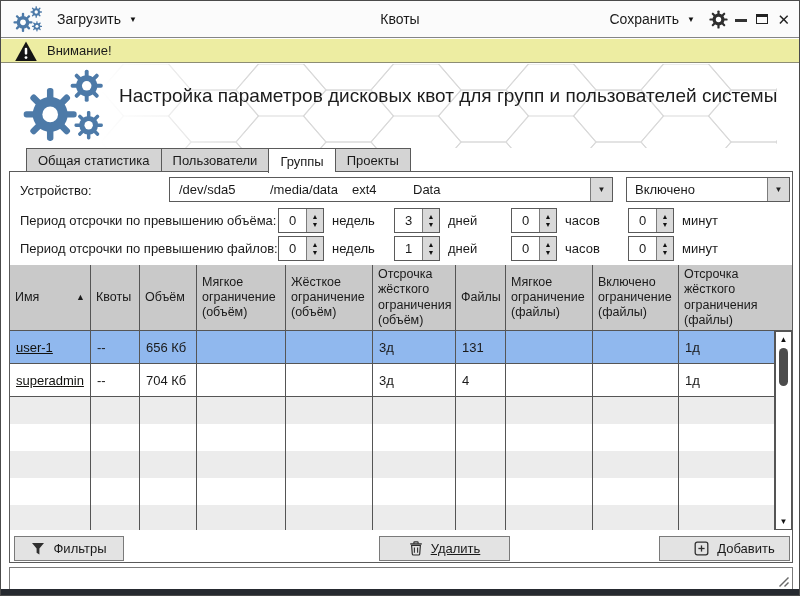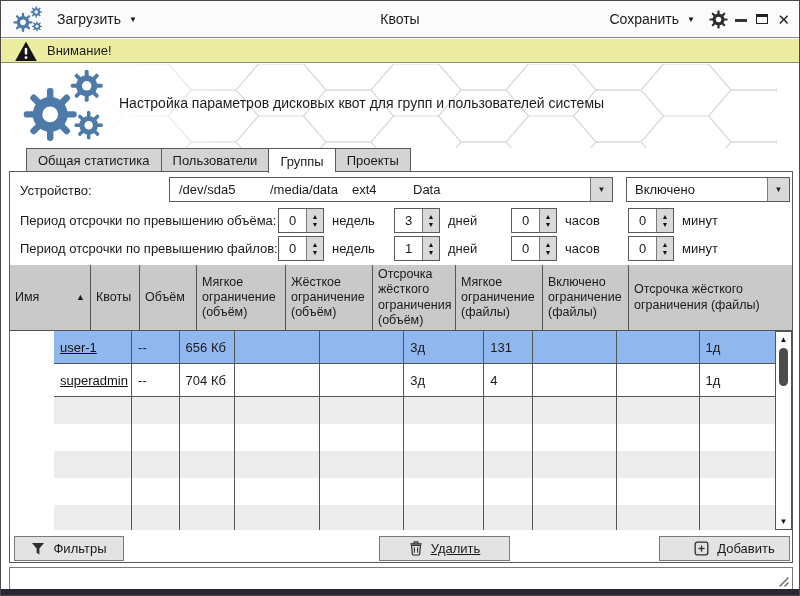--- a/index.html
+++ b/index.html
@@ -29,21 +29,21 @@
   
   .warnbar { position:absolute; top:38px; left:0; right:0; height:24px; background:#ededa2;
              border-bottom:1px solid #8d8d74; display:flex; align-items:center;
              padding-left:13px; gap:9px; font-size:13px; }
   .warn-icon { width:24px; height:21px; margin-top:2px; }
 
   
   .banner { position:absolute; top:63px; left:0; right:0; height:84px; background:#fff; }
   .hexes  { position:absolute; left:100px; top:0; width:676px; height:84px; }
   .logo   { position:absolute; left:16px; top:5px; width:94px; height:75px; }
-  .banner-text { position:absolute; left:118px; top:31px; font-size:14px; color:#1c1c1c; z-index:2; }
+  .banner-text { position:absolute; left:118px; top:21px; font-size:19px; color:#1c1c1c; z-index:2; }
 
   
   .tabs { position:absolute; top:147px; left:25px; display:flex; z-index:4; }
   .tab { height:24px; padding:0 11px; background:#d4d4d4; border:1px solid #5a5a5a;
          border-right:none; font-size:13px; display:flex; align-items:center; cursor:default; }
   .tab:last-child { border-right:1px solid #5a5a5a; }
   .tab.active { background:#fff; border-bottom:none; height:25px; }
 
   
   .panel { position:absolute; top:170px; left:8px; width:784px; height:392px;
@@ -67,21 +67,21 @@
   
   .table { position:absolute; left:0; top:93px; width:782px; }
   .thead { display:flex; height:66px; background:#c9c9c9; border-bottom:1px solid #555; }
   .th { border-right:1px solid #555; padding:3px 5px; font-size:12.5px; line-height:1.22;
         display:flex; align-items:center; overflow:hidden; }
   .th:last-child { border-right:none; flex:1; }
   .th .sort { margin-left:auto; font-size:9px; padding-left:4px; }
   .c0{width:81px}.c1{width:49px}.c2{width:57px}.c3{width:89px}.c4{width:87px}
   .c5{width:83px}.c6{width:50px}.c7{width:87px}.c8{width:86px}.c9{width:96px}
   .tbody { position:relative; height:199px; overflow:hidden; background:#fff; }
-  .tr { display:flex; height:33px; border-bottom:1px solid #555;margin-left:44px; }
+  .tr { display:flex; height:33px; border-bottom:1px solid #555; }
   .td { border-right:1px solid #555; padding:0 6px; display:flex; align-items:center;
         font-size:13px; overflow:hidden; }
   .tr.sel { background:#90b8ee; }
   .tr.filler { height:27px; border-bottom:none; }
   .f-gray { background:#ececec; }
   .f-white { background:#fff; }
   .rowlink { text-decoration:underline; color:#12120f; }
 
   .vscroll { position:absolute; top:0; right:0; width:17px; height:199px;
              border:1px solid #555; background:#fff; z-index:5; }
@@ -295,20 +295,23 @@
           </div>
         <div class="th c3">
             <span>Мягкое ограничение (объём)</span>
           </div>
         <div class="th c4">
             <span>Жёсткое ограничение (объём)</span>
           </div>
         <div class="th c5">
             <span>Отсрочка жёсткого ограничения (объём)</span>
           </div>
+        <div class="th c6">
+            <span>Файлы</span>
+          </div>
         <div class="th c7">
             <span>Мягкое ограничение (файлы)</span>
           </div>
         <div class="th c8">
             <span>Включено ограничение (файлы)</span>
           </div>
         <div class="th">
             <span>Отсрочка жёсткого ограничения (файлы)</span>
           </div>
       </div>

